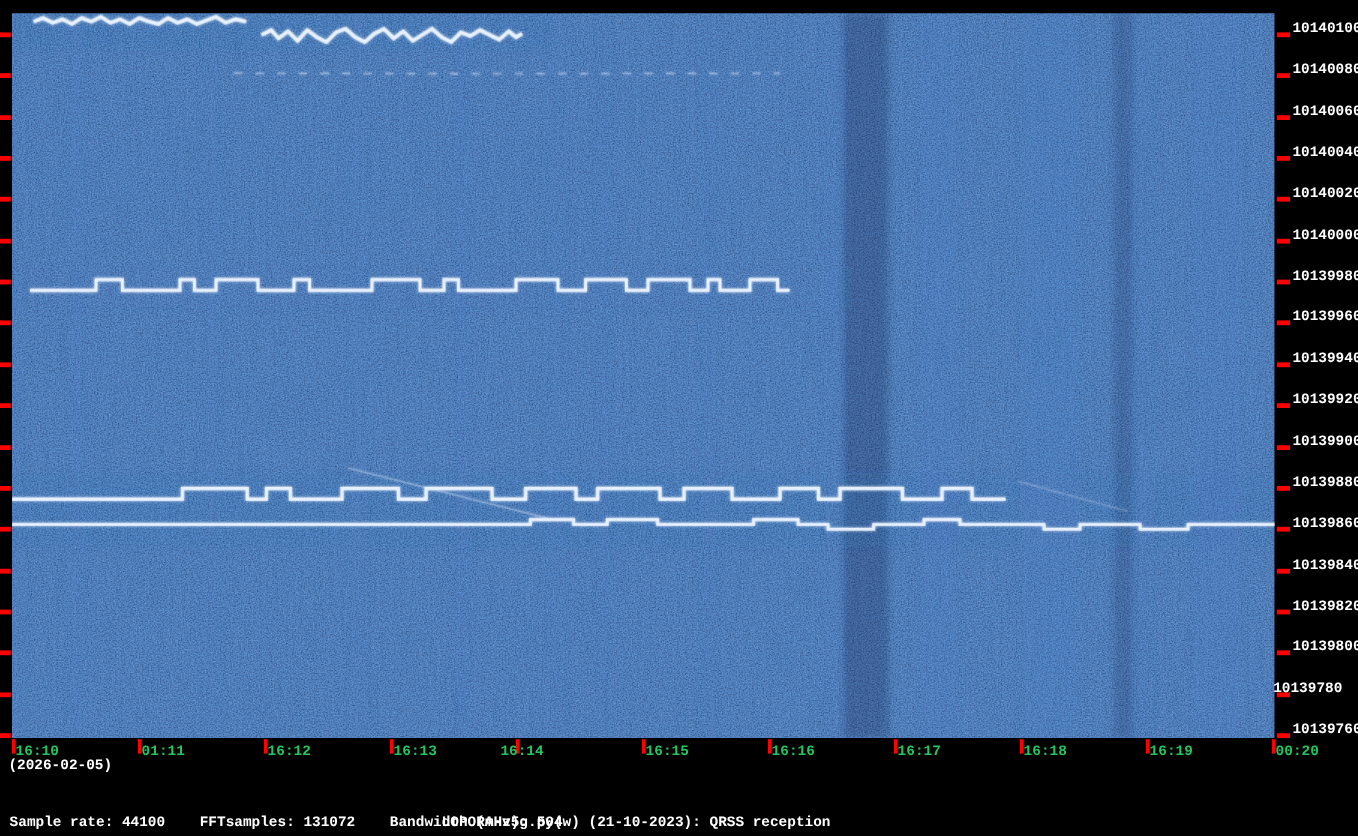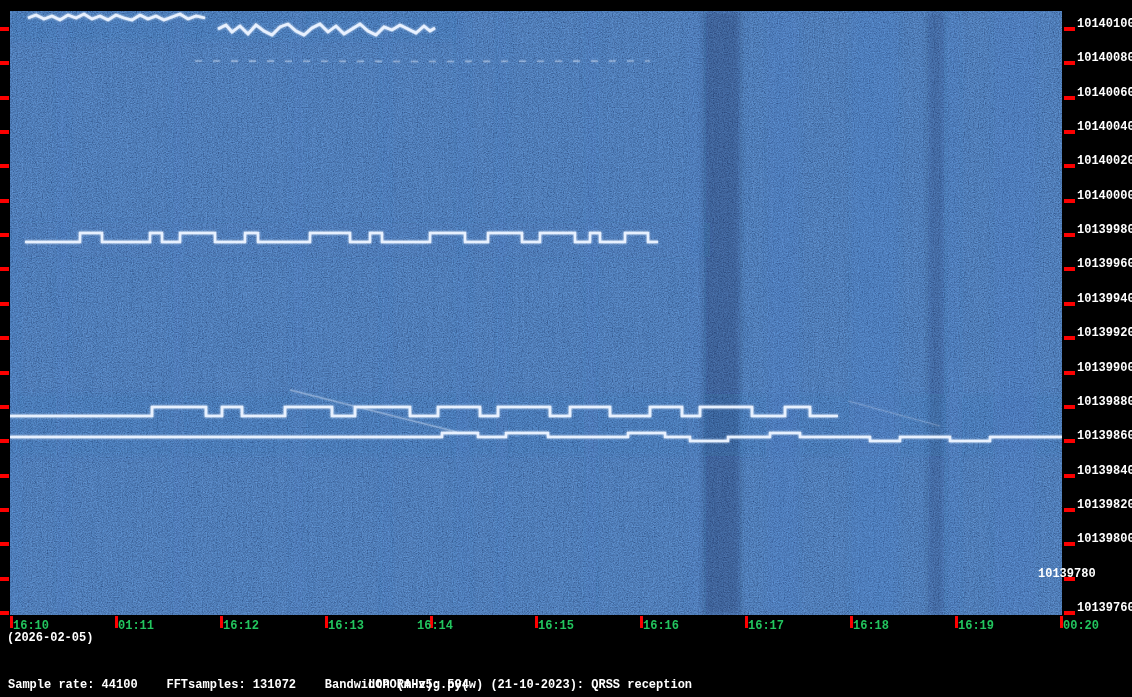--- a/index.html
+++ b/index.html
@@ -121,21 +121,21 @@
       <div class="freq-tick right" style="left: 1064px; top: 473.55px;"></div>
       <div class="freq-label" style="left: 1077px; top: 464.55px;">10139840</div>
       <div class="freq-tick" style="left: 0px; top: 507.9px;"></div>
       <div class="freq-tick right" style="left: 1064px; top: 507.9px;"></div>
       <div class="freq-label" style="left: 1077px; top: 498.9px;">10139820</div>
       <div class="freq-tick" style="left: 0px; top: 542.25px;"></div>
       <div class="freq-tick right" style="left: 1064px; top: 542.25px;"></div>
       <div class="freq-label" style="left: 1077px; top: 533.25px;">10139800</div>
       <div class="freq-tick" style="left: 0px; top: 576.6px;"></div>
       <div class="freq-tick right" style="left: 1064px; top: 576.6px;"></div>
-      <div class="freq-label" style="left: 1038px; top: 567.6px;">10139780</div>
+      <div class="freq-label" style="left: 1061px; top: 567.6px;">10139780</div>
       <div class="freq-tick" style="left: 0px; top: 610.95px;"></div>
       <div class="freq-tick right" style="left: 1064px; top: 610.95px;"></div>
       <div class="freq-label" style="left: 1077px; top: 601.95px;">10139760</div>
       <div class="time-tick" style="left: 10px; top: 616px;"></div>
       <div class="time-label" style="left: 13px; top: 619px;">16:10</div>
       <div class="time-tick" style="left: 115px; top: 616px;"></div>
       <div class="time-label" style="left: 118px; top: 619px;">01:11</div>
       <div class="time-tick" style="left: 220px; top: 616px;"></div>
       <div class="time-label" style="left: 223px; top: 619px;">16:12</div>
       <div class="time-tick" style="left: 325px; top: 616px;"></div>

